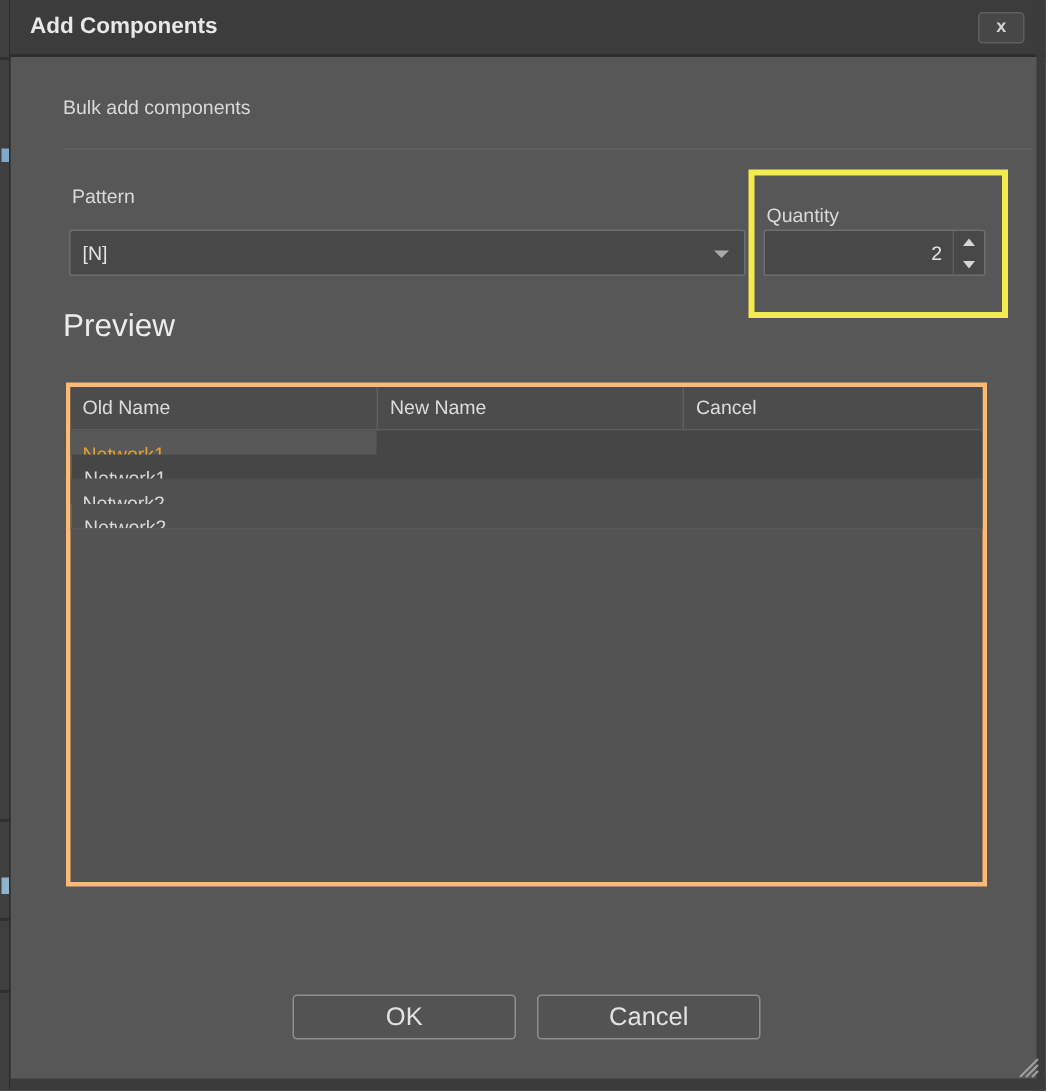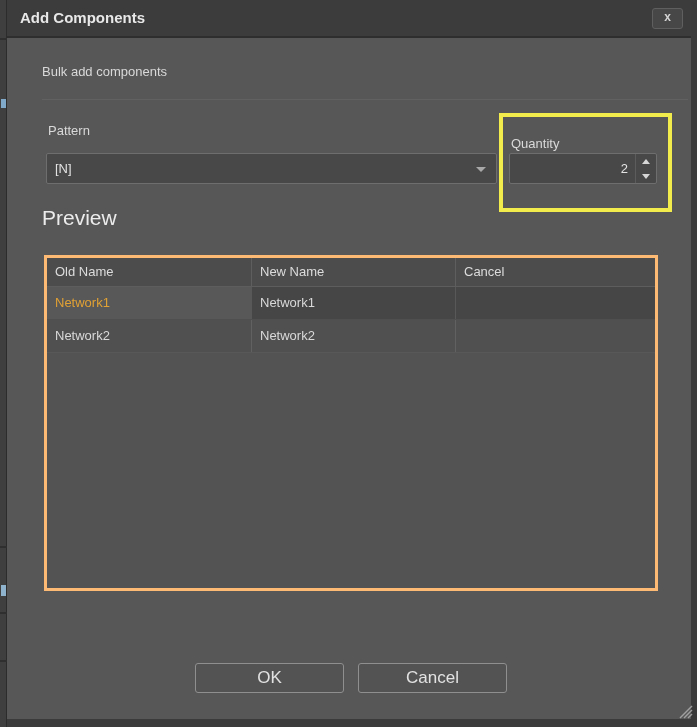--- a/index.html
+++ b/index.html
@@ -61,21 +61,21 @@
   .thead{height:28px;background:#4c4c4c;border-bottom:1px solid #5d5d5d;}
   .cell{width:204px;padding:0 8px;box-sizing:border-box;font-size:13px;color:#d9d9d9;
     white-space:nowrap;overflow:hidden;}
   .cell.c2,.cell.c3{border-left:1px solid rgba(255,255,255,0.10);}
   .cell.c3{flex:1;}
   .thead .cell{line-height:27px;color:#dcdcdc;}
   .drow{height:32px;}
   .drow .cell{line-height:32px;}
   .row-odd{background:#464646;}
   .row-even{background:#505050;}
-  .drow{border-bottom:1px solid rgba(255,255,255,0.05);}
+  .drow{border-bottom:1px solid rgba(255,255,255,0.05);flex-direction:column;}
   .cell.selected{background:#585858;color:#e1a134;}
 
   
   .btn{height:30px;width:149px;background:#535353;border:1px solid #8f8f8f;border-radius:3px;
     color:#e2e2e2;font-size:17px;text-align:center;line-height:28px;}
   .btn-ok{left:195px;top:663px;}
   .btn-cancel{left:358px;top:663px;}
 
   .grip{left:675px;top:701px;width:18px;height:18px;}
 </style>

